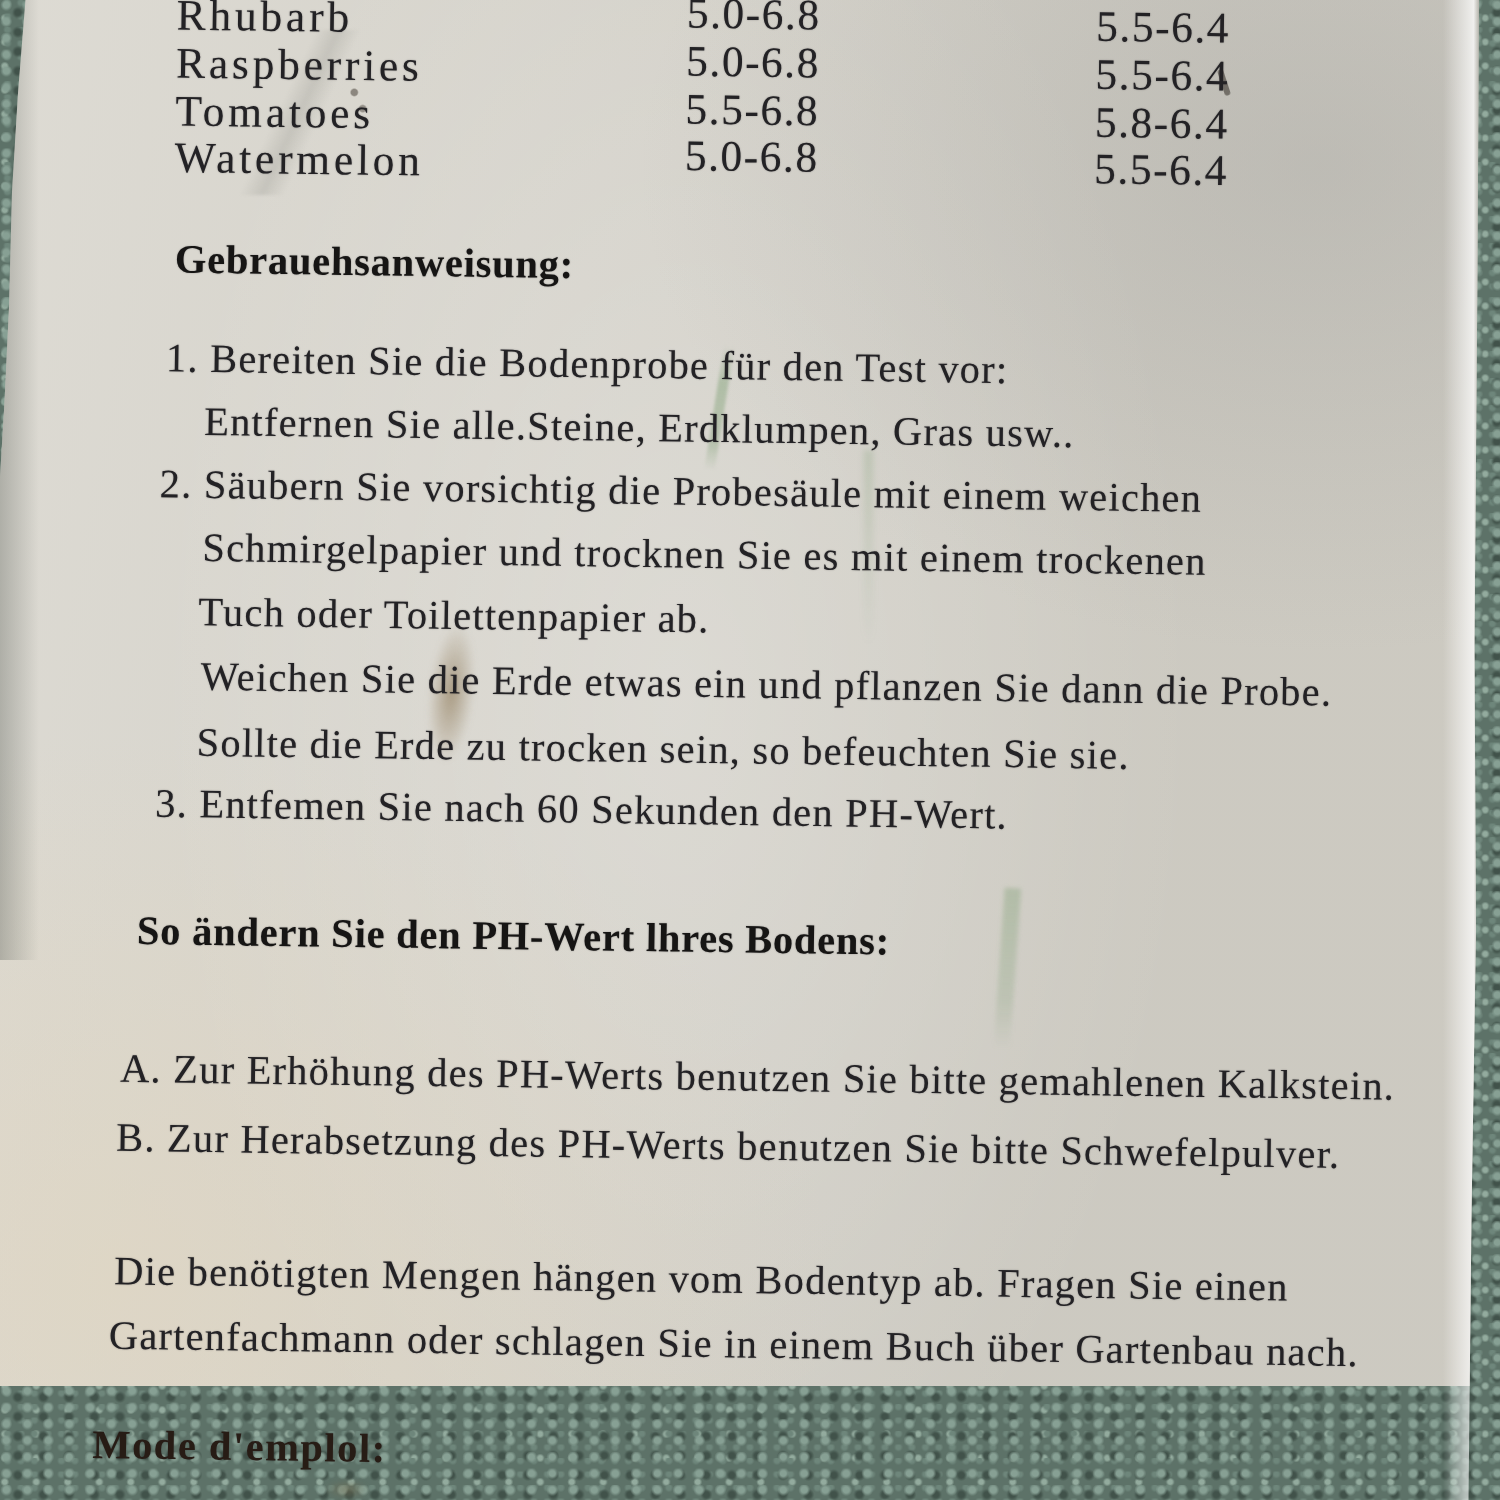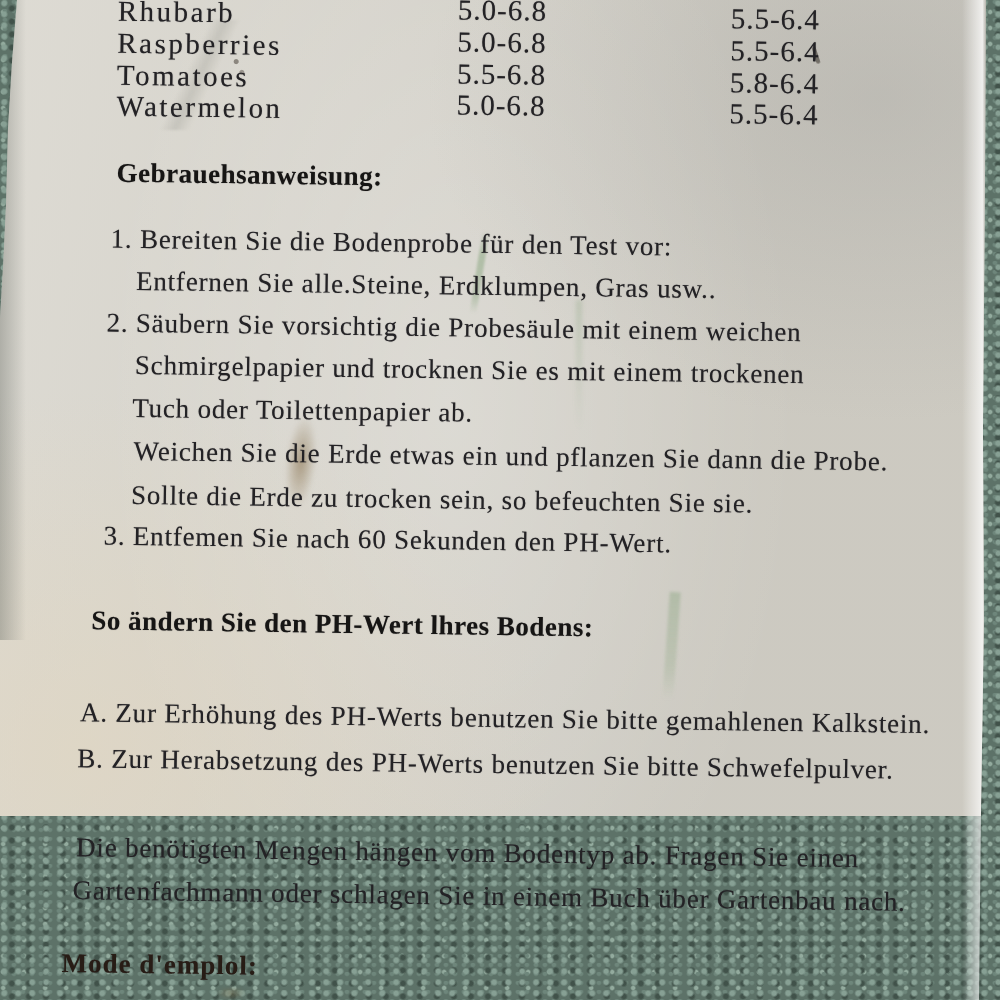--- a/index.html
+++ b/index.html
@@ -7,21 +7,21 @@
     position:relative;width:1000px;height:1000px;overflow:hidden;
     background-color:#5d7268;
     background-image:
       radial-gradient(circle at 30% 30%, #87a094 2px, transparent 4px),
       radial-gradient(circle at 70% 65%, #41524a 2px, transparent 4px),
       radial-gradient(circle at 55% 20%, #6e867b 1.5px, transparent 3px),
       radial-gradient(circle at 15% 75%, #93ab9e 1.5px, transparent 3px);
     background-size:14px 11px, 17px 13px, 9px 9px, 21px 16px;
   }
   .paper{
-    position:absolute;left:0;top:0;width:1000px;height:816px;
+    position:absolute;left:0;top:0;width:1000px;height:924px;
     clip-path:polygon(17px 0, 986px 0, 985px 180px, 983px 430px, 984px 620px, 981px 810px, 979px 1000px,
                       0 1000px, 0 318px, 3px 268px, 6px 205px, 8px 128px, 12px 62px);
     background-color:#d6d3ca;
     background-image:
       radial-gradient(ellipse 700px 500px at 88% 12%, rgba(150,150,148,0.28), transparent 65%),
       radial-gradient(ellipse 800px 600px at 8% 92%, rgba(226,214,190,0.55), transparent 60%),
       radial-gradient(ellipse 500px 900px at 45% 50%, rgba(255,255,255,0.22), transparent 70%),
       linear-gradient(100deg, rgba(255,255,255,0.18) 0%, rgba(120,120,115,0.10) 70%);
   }
   .edge-left{position:absolute;left:0;top:0;width:26px;height:640px;

